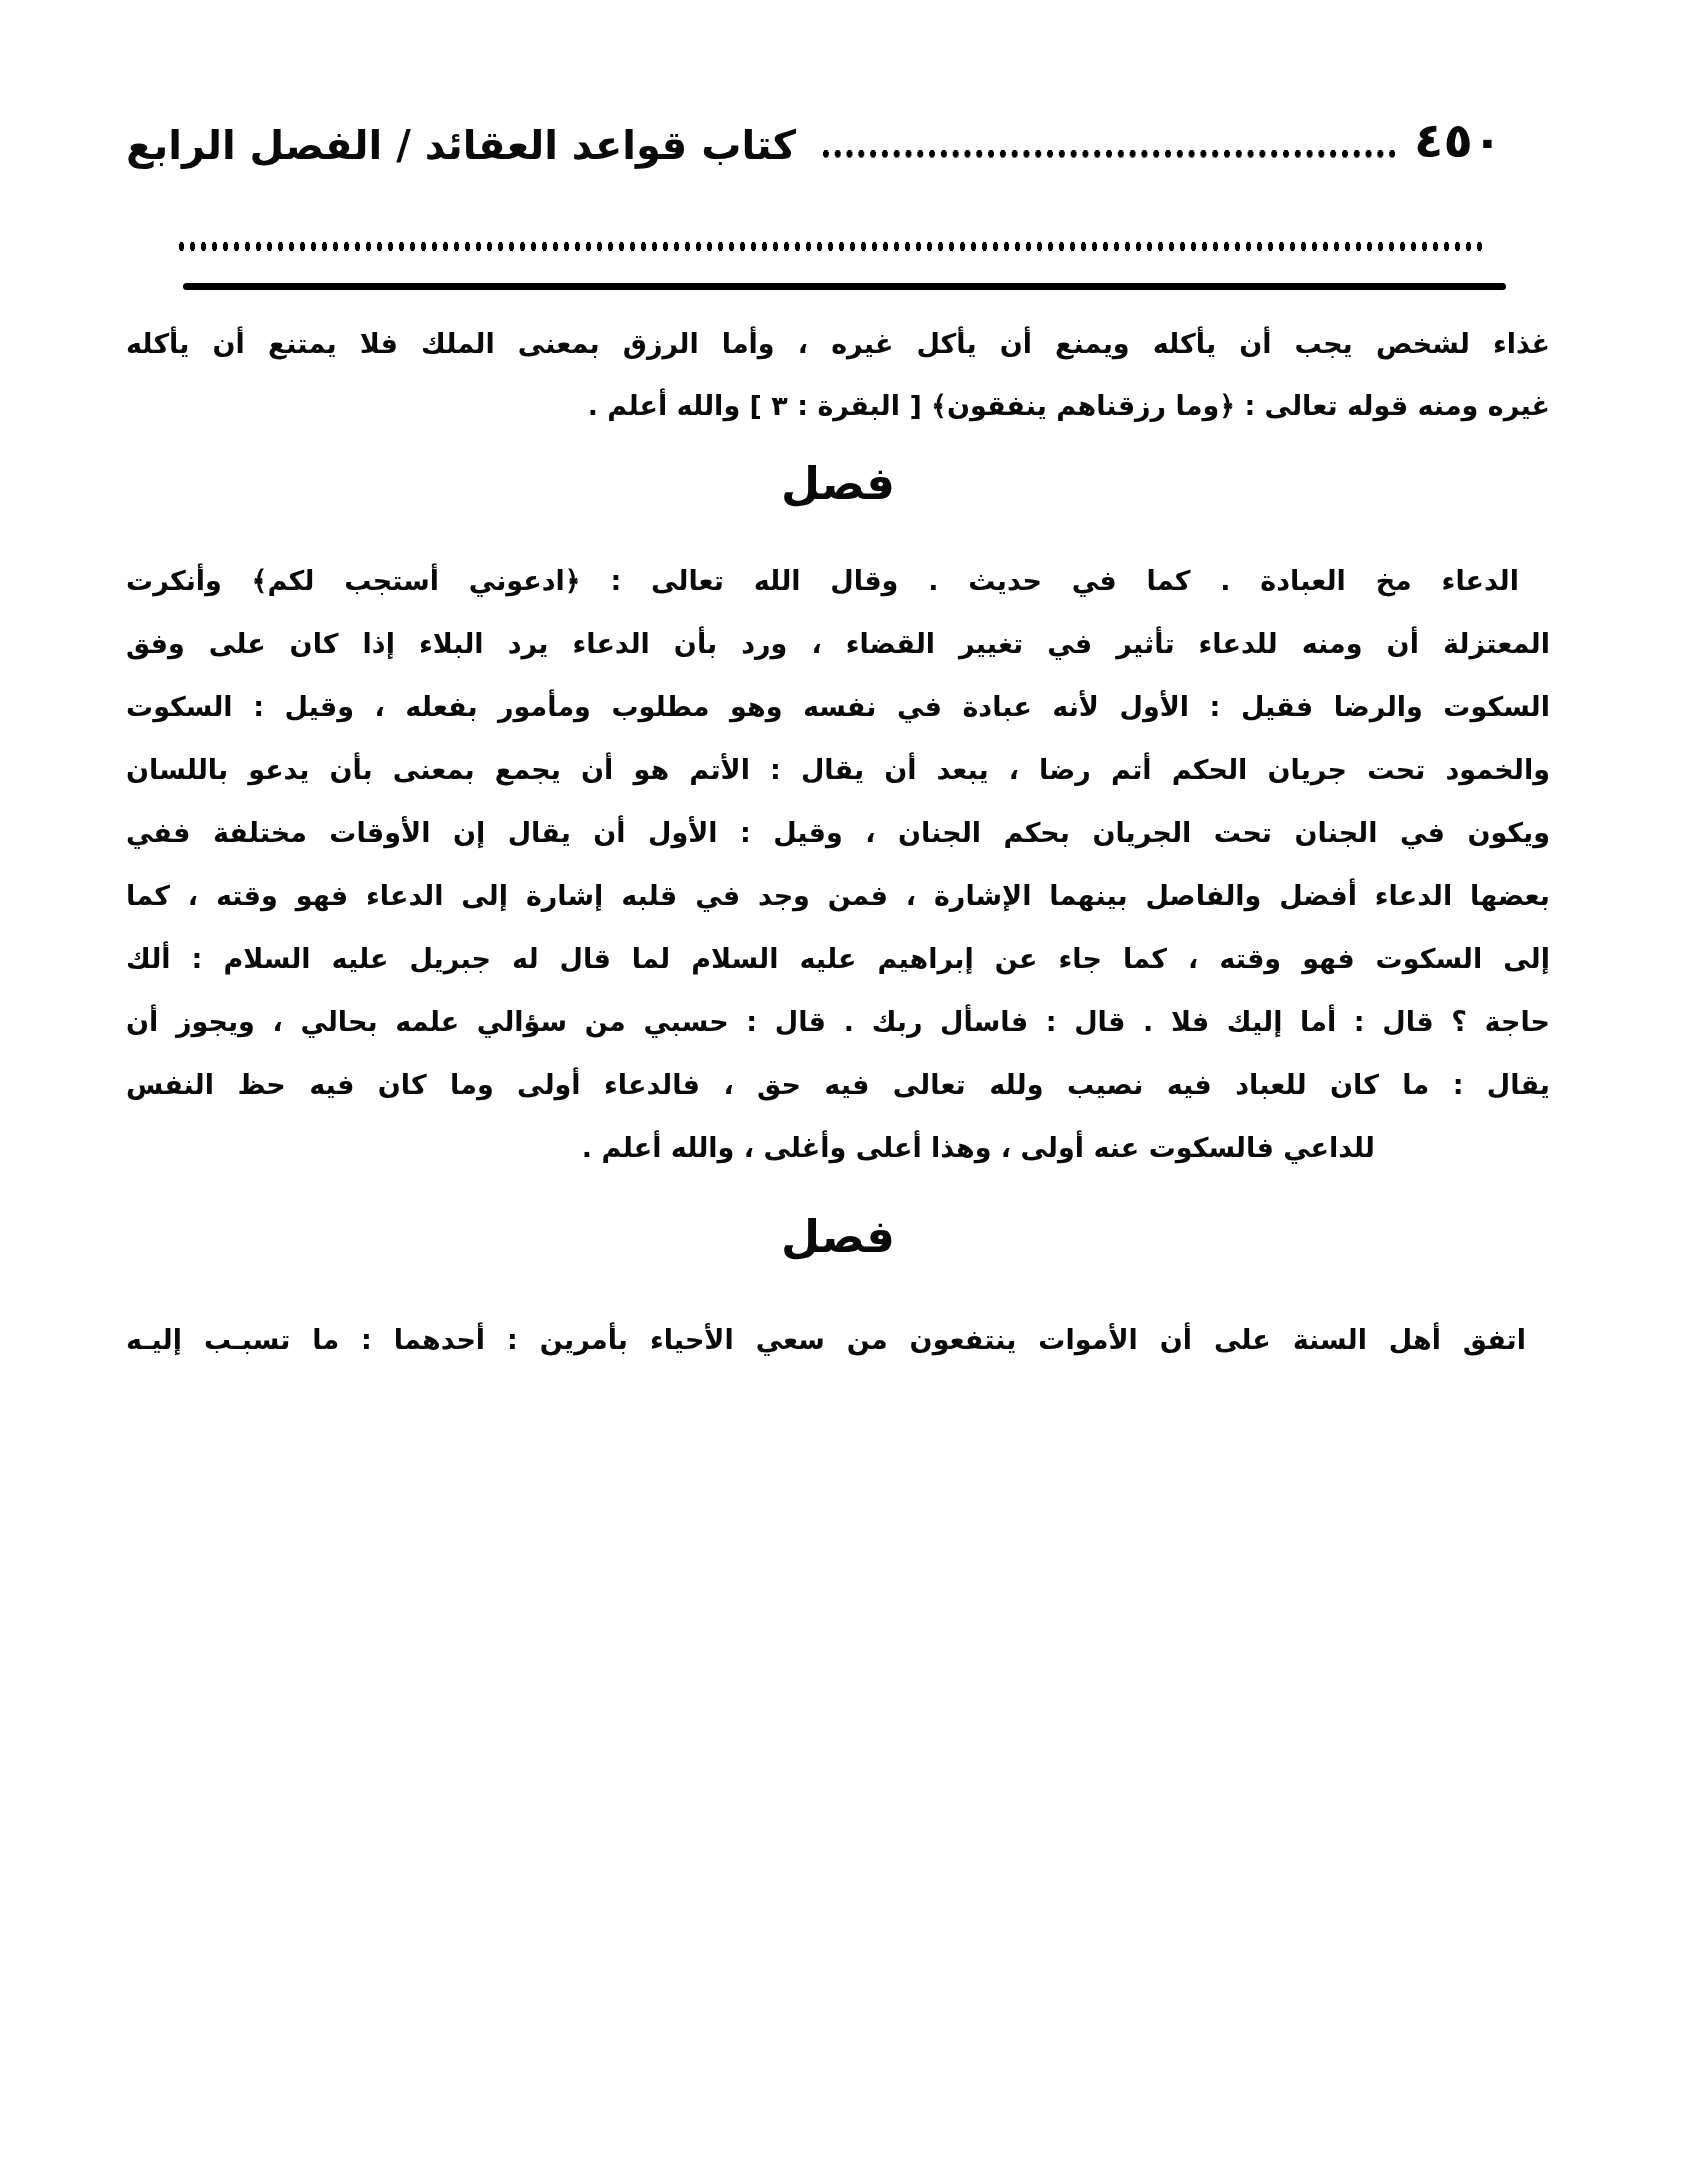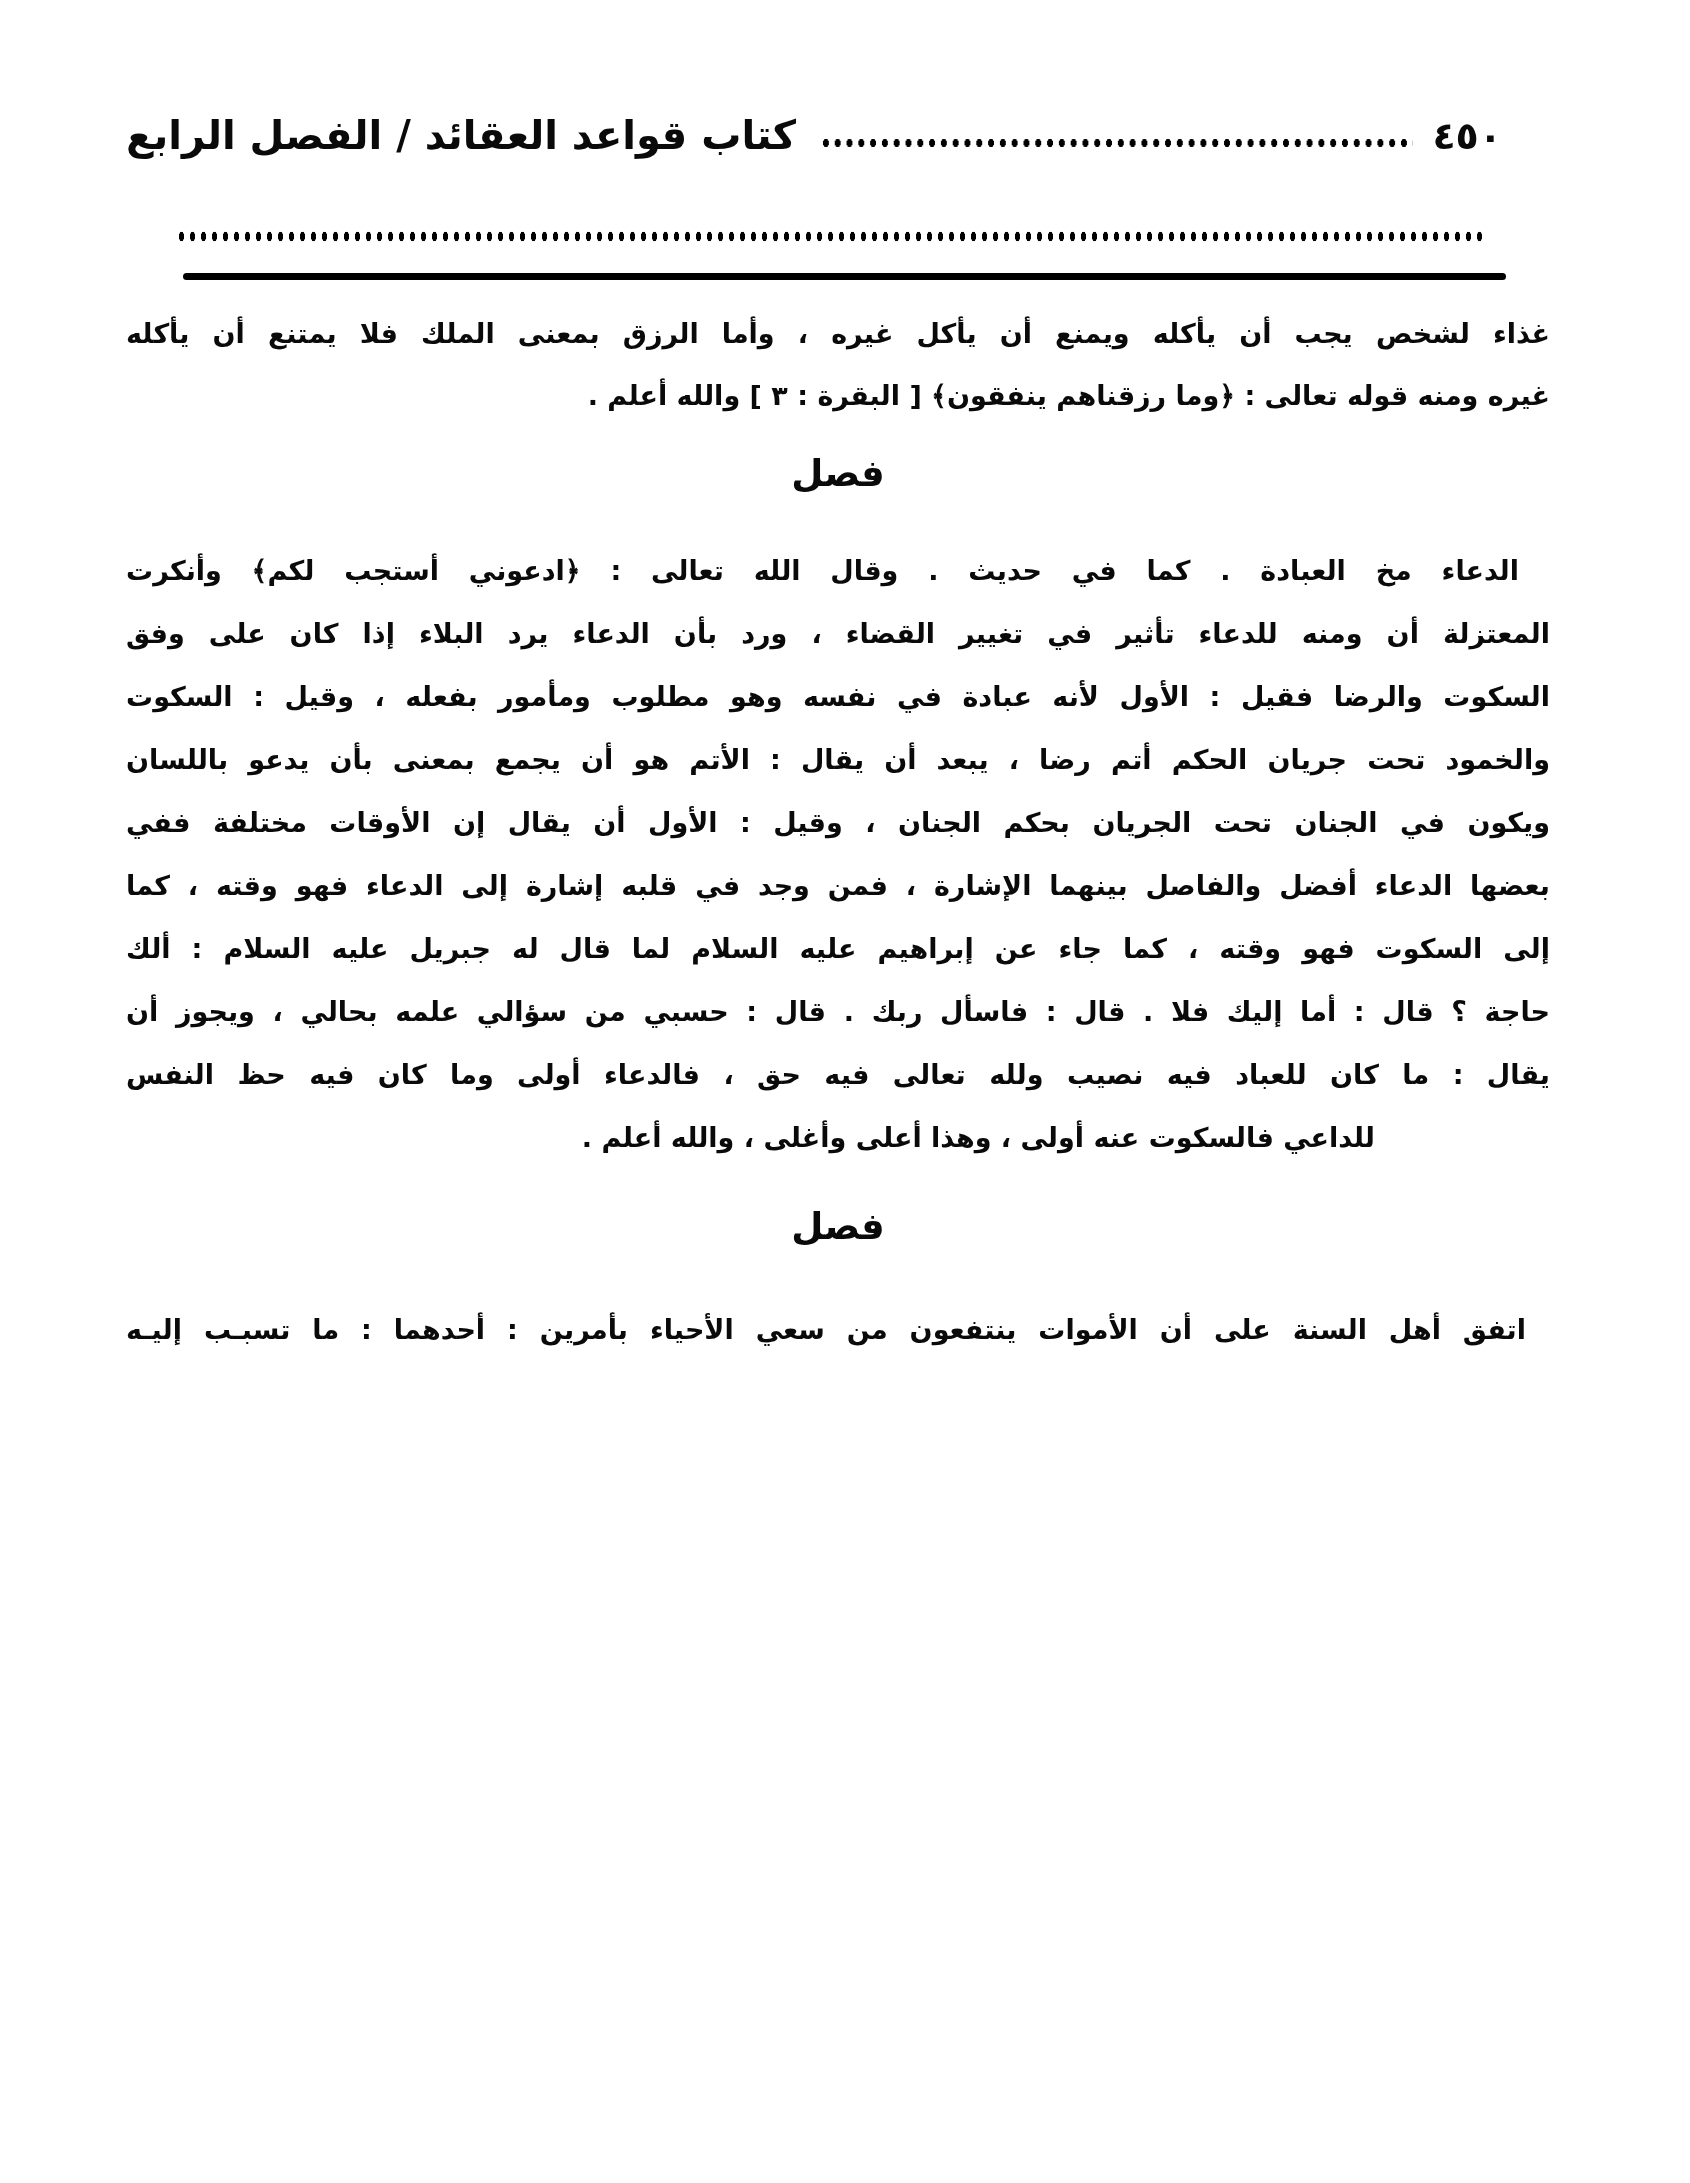--- a/index.html
+++ b/index.html
@@ -23,21 +23,21 @@
   }
 
   
   .running-head {
     display: flex;
     align-items: flex-end;
     font-size: 38px;
     line-height: 1.3;
   }
   .page-number {
-    font-size: 38px;
+    font-size: 48px;
     letter-spacing: 2.6px;
     flex: 0 0 auto;
     padding-right: 48px;
   }
   .head-leader {
     flex: 1 1 auto;
     height: 9.6px;
     margin: 0 19.6px 13px 24px;
     background-image: radial-gradient(ellipse 42% 68% at 50% 50%, #000 58%, transparent 63%);
     background-size: 11.8px 9.6px;
@@ -87,21 +87,21 @@
   #para2 .line:last-child {
     text-align-last: right;
     padding-right: 175px;
     box-sizing: border-box;
   }
   #para3 { margin-top: 36px; }
   #para3 .line:first-child { text-indent: 24px; }
 
   .section-heading {
     text-align: center;
-    font-size: 37px;
+    font-size: 45px;
     line-height: 70px;
   }
   #heading1 { margin-top: 12.2px; }
   #heading2 { margin-top: 23px; }
 </style>
 </head>
 <body>
 
 <div class="page">
 

